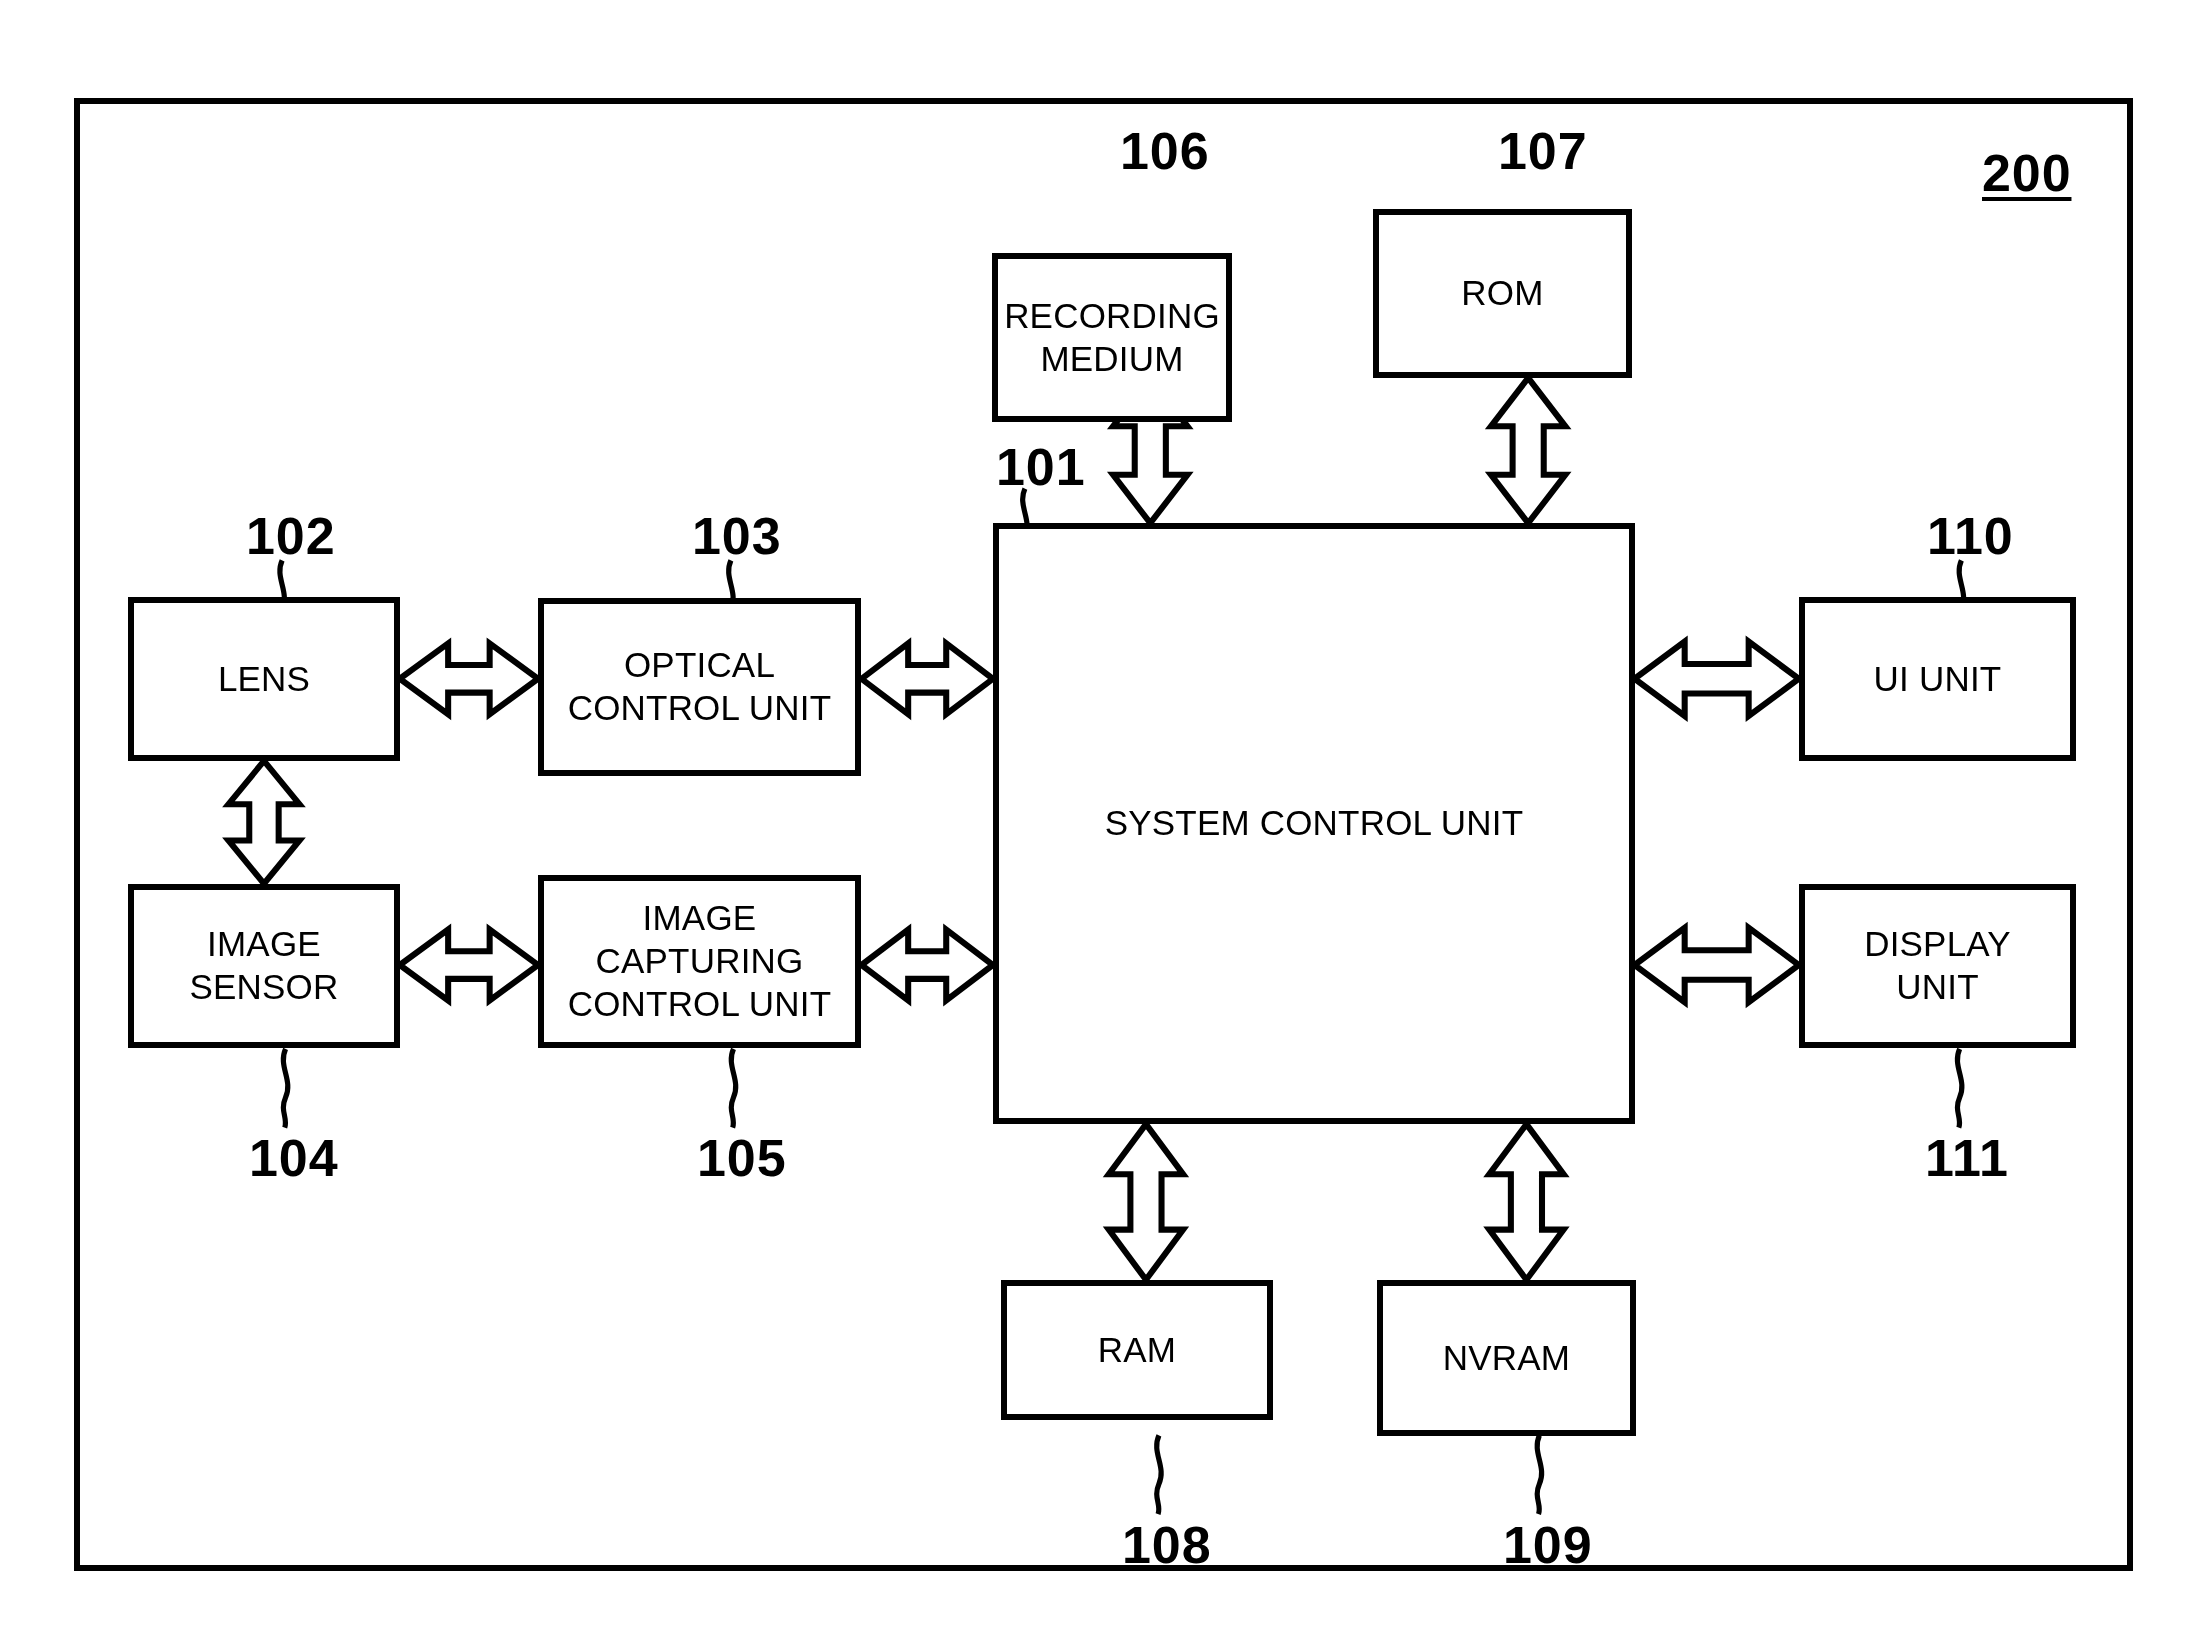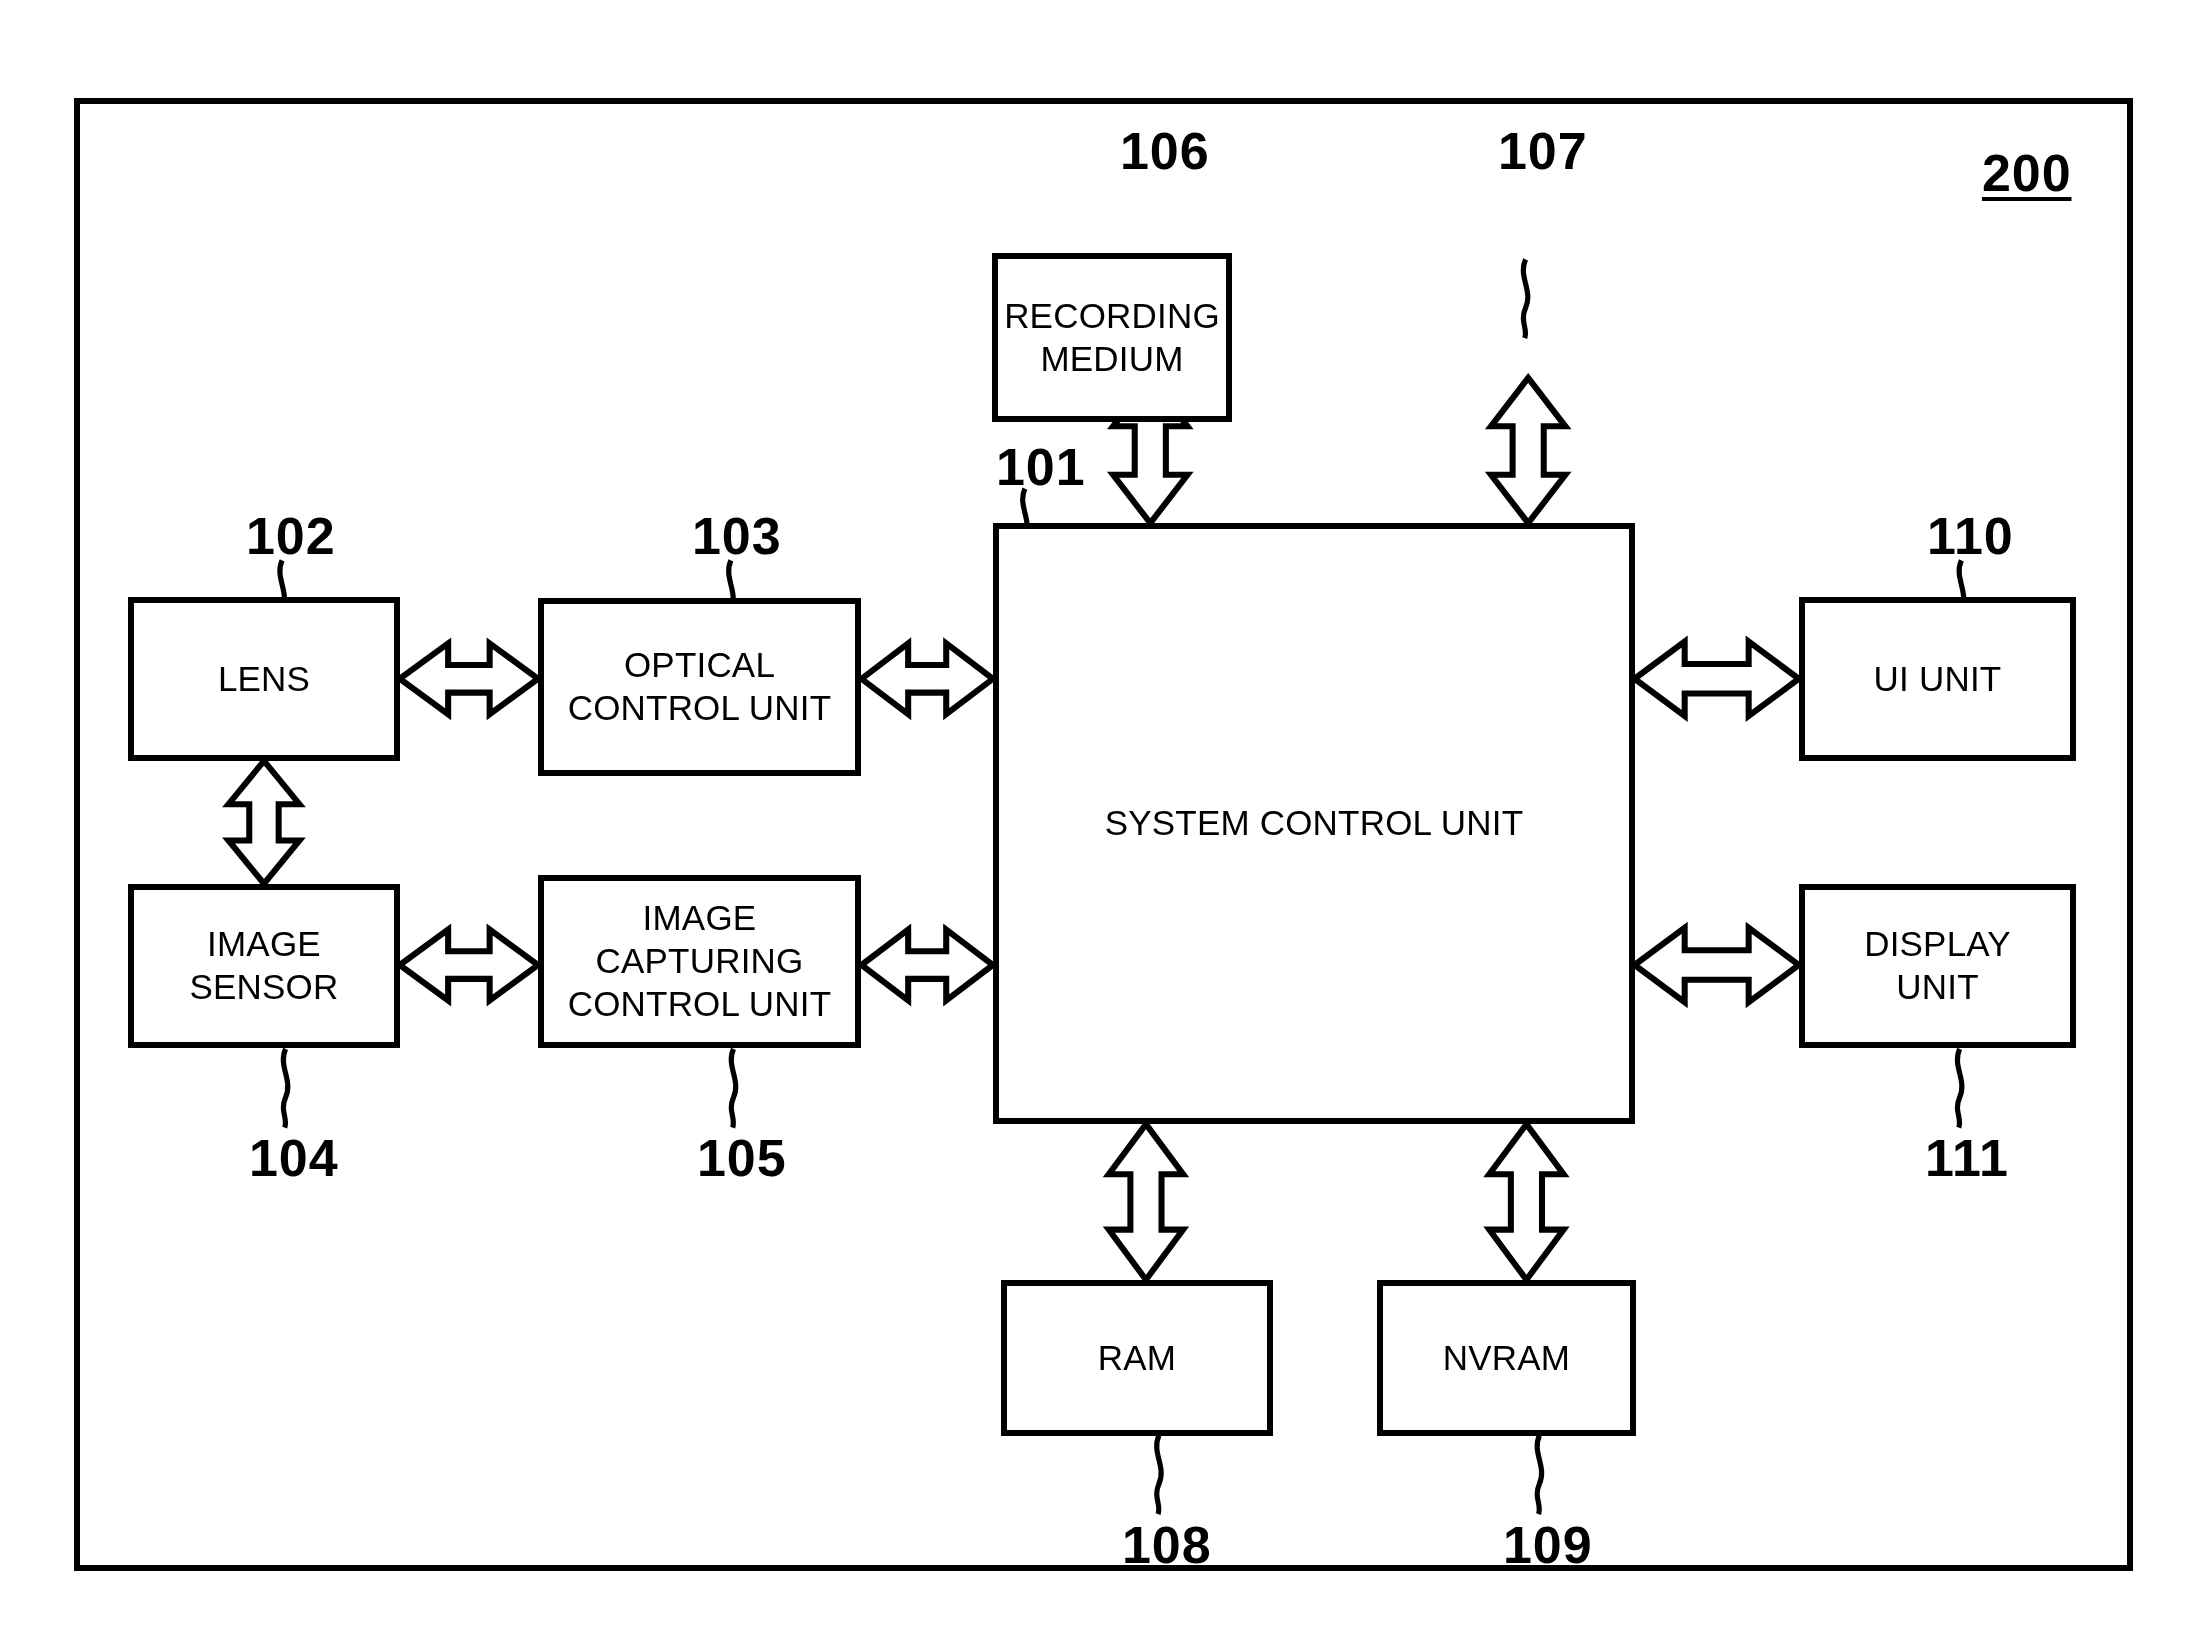--- a/index.html
+++ b/index.html
@@ -129,20 +129,23 @@
     </g>
   </svg>
 
   <div class="outer-frame" style="left:74px; top:98px; width:2059px; height:1473px;"></div>
 
   <div class="block" style="left:992px; top:209px; width:240px; height:169px;margin-top:44px;">
     <span class="block-label">RECORDING
 MEDIUM</span>
   </div>
 
+  <div class="block" style="left:1373px; top:209px; width:259px; height:169px;">
+    <span class="block-label">ROM</span>
+  </div>
 
   <div class="block scu" style="left:993px; top:523px; width:642px; height:601px;">
     <span class="block-label">SYSTEM CONTROL UNIT</span>
   </div>
 
   <div class="block" style="left:128px; top:597px; width:272px; height:164px;">
     <span class="block-label">LENS</span>
   </div>
 
   <div class="block" style="left:538px; top:598px; width:323px; height:178px;">
@@ -154,21 +157,21 @@
     <span class="block-label">IMAGE
 SENSOR</span>
   </div>
 
   <div class="block" style="left:538px; top:875px; width:323px; height:173px;">
     <span class="block-label">IMAGE
 CAPTURING
 CONTROL UNIT</span>
   </div>
 
-  <div class="block" style="left:1001px; top:1280px; width:272px; height:156px;">
+  <div class="block" style="left:1001px; top:1280px; width:272px; height:140px;">
     <span class="block-label">RAM</span>
   </div>
 
   <div class="block" style="left:1799px; top:597px; width:277px; height:164px;">
     <span class="block-label">UI UNIT</span>
   </div>
 
   <div class="block" style="left:1377px; top:1280px; width:259px; height:156px;">
     <span class="block-label">NVRAM</span>
   </div>

